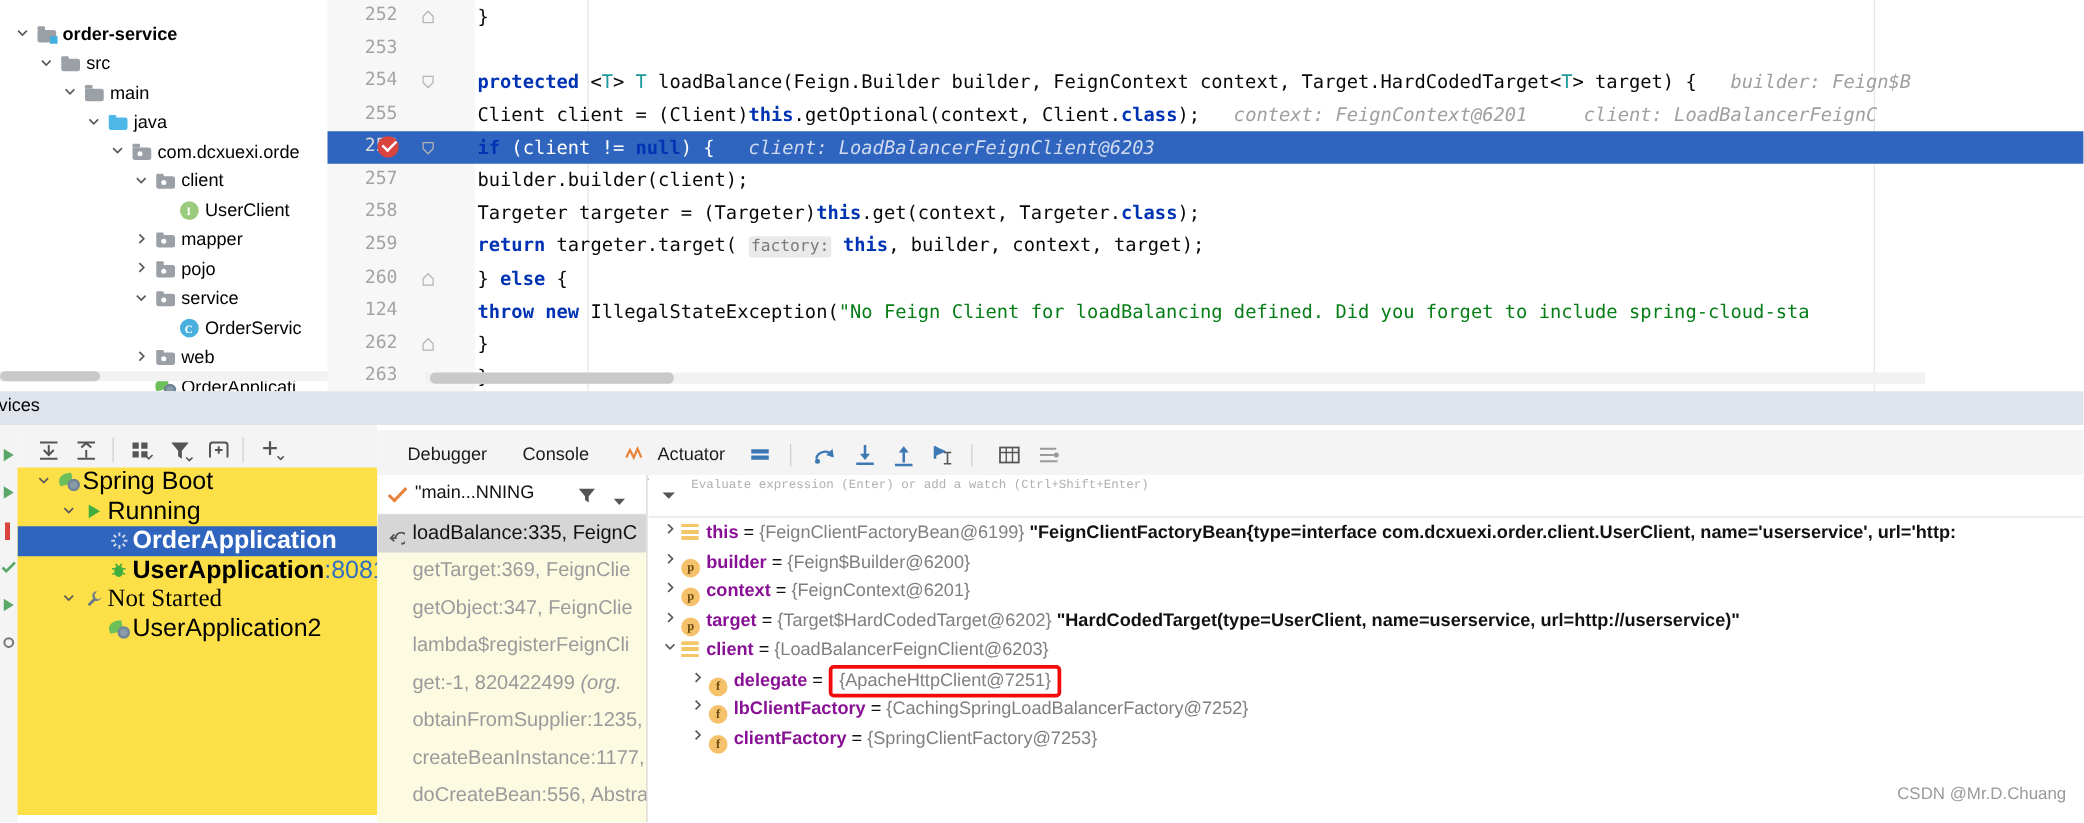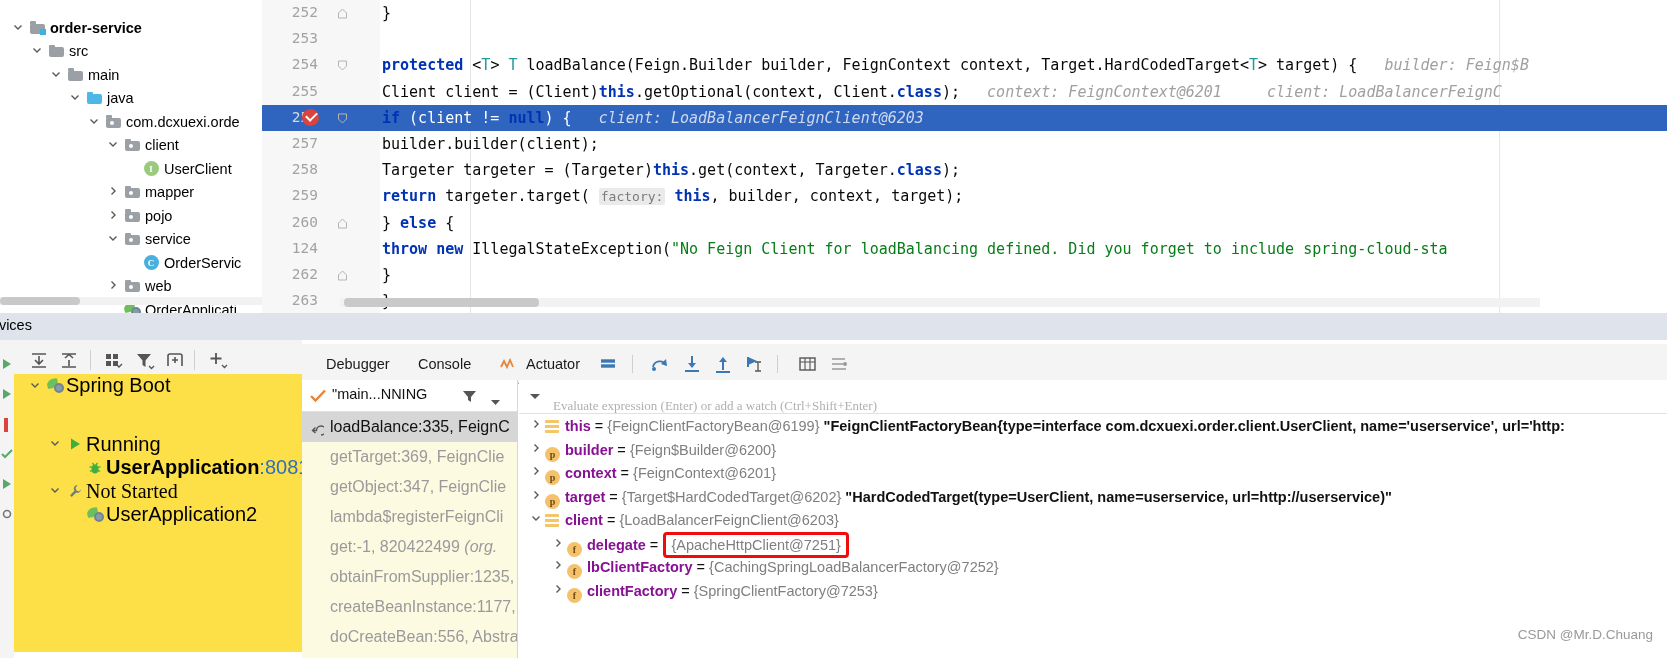--- a/index.html
+++ b/index.html
@@ -118,22 +118,22 @@
   #frames-head { height:32px; background:#fff; border-bottom:1px solid #e0e0e0; position:relative;}
   .fr { height:30px; line-height:30px; font-size:16px; color:#9a9a9a; white-space:nowrap;
         padding-left:28px; position:relative; }
   .fr.top { background:#d6d6d6; color:#111; }
   .fr .retico { position:absolute; left:8px; top:8px; width:14px; height:14px; color:#555; font-size:13px;}
   .pkg { font-style:italic; }
 
   
   #vars { position:absolute; left:217px; top:40px; width:1148px; height:278px; background:#fff; }
   #watch-row { height:34px; border-bottom:1px solid #e2e2e2; position:relative; }
-  #watch-row .ph { position:absolute; left:34px; top:18px; font-family:Liberation Serif, serif;
-                   font-size:13px; color:#b0b0b0; }
+  #watch-row .ph { position:absolute; left:34px; top:3px; font-family:Liberation Mono, monospace;
+                   font-size:10px; color:#b0b0b0; }
   .vrow { height:23.5px; line-height:23.5px; font-size:14.5px; white-space:nowrap; position:relative;
           padding-left:8px; }
   .vrow .arw { display:inline-block; width:18px; text-align:center; color:#5a5a5a; font-size:10px;
                vertical-align:2px;}
   .badge { display:inline-block; width:15px; height:15px; border-radius:50%; background:#f5c26b;
            color:#6b4b12; font-size:10px; font-weight:bold; text-align:center; line-height:15px;
            font-family:"Liberation Serif",serif; vertical-align:-3px; margin-right:5px;}
   .sq { display:inline-block; width:14px; height:13px; vertical-align:-2px; margin-right:6px;
         background:repeating-linear-gradient(to bottom,#f3c667 0 3px,#fff 3px 5px); border-radius:1px;}
   .vname { color:#871094; font-weight:bold; }
@@ -445,30 +445,48 @@
               <path fill="none" stroke="#5a5a5a" stroke-width="1.4" d="M1.5 3.5 L5 7 L8.5 3.5"></path>
             </svg></span>
           <span class="ico">
             <div class="spring-ico">
               <div class="leaf"></div>
               <div class="gear"></div>
             </div>
           </span>
           <span class="lbl">Spring Boot</span>
         </div>
-        <div class="snode" style="padding-left: 32px; margin-top: 35px;">
+        <div class="snode" style="padding-left: 32px;">
           <span class="arrow"><svg viewBox="0 0 10 10" width="10" height="10">
               <path fill="none" stroke="#5a5a5a" stroke-width="1.4" d="M1.5 3.5 L5 7 L8.5 3.5"></path>
             </svg></span>
           <span class="ico">
             <svg width="14" height="14" viewBox="0 0 14 14">
               <path d="M3 1.5 L12 7 L3 12.5 Z" fill="#3fae3f"></path>
             </svg>
           </span>
           <span class="lbl">Running</span>
+        </div>
+        <div class="snode selected" style="padding-left: 52px;">
+          <span class="arrow"></span>
+          <span class="ico">
+            <svg width="15" height="15" viewBox="0 0 15 15">
+              <g stroke="#ccd8ea" stroke-width="1.6">
+                <path d="M7.5 1 V4"></path>
+                <path d="M7.5 11 V14"></path>
+                <path d="M1 7.5 H4"></path>
+                <path d="M11 7.5 H14"></path>
+                <path d="M3 3 L5 5"></path>
+                <path d="M10 10 L12 12"></path>
+                <path d="M12 3 L10 5"></path>
+                <path d="M5 10 L3 12"></path>
+              </g>
+            </svg>
+          </span>
+          <span class="lbl bold">OrderApplication</span>
         </div>
         <div class="snode" style="padding-left: 52px;">
           <span class="arrow"></span>
           <span class="ico">
             <svg width="14" height="14" viewBox="0 0 14 14">
               <ellipse cx="7" cy="8" rx="3.6" ry="4.6" fill="#3fae3f"></ellipse>
               <g stroke="#3fae3f" stroke-width="1.3">
                 <path d="M1.5 6 H4"></path>
                 <path d="M10 6 H12.5"></path>
                 <path d="M1.8 10 H4"></path>

